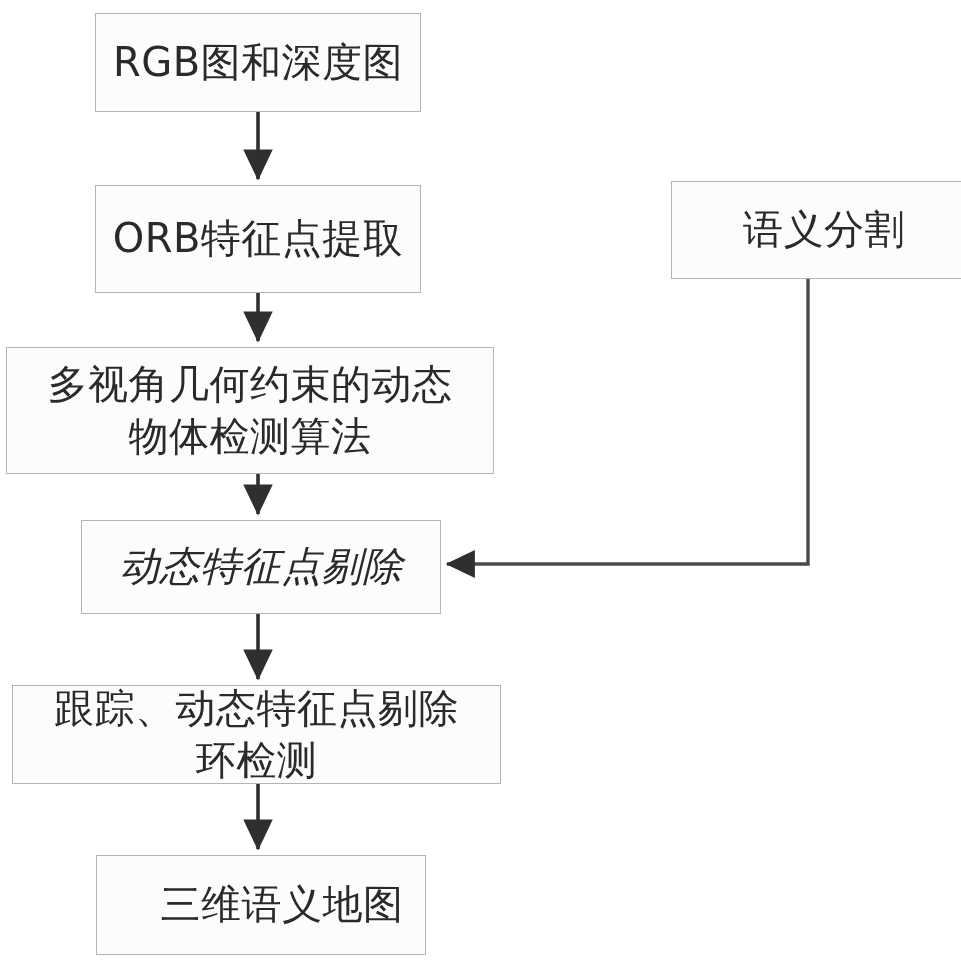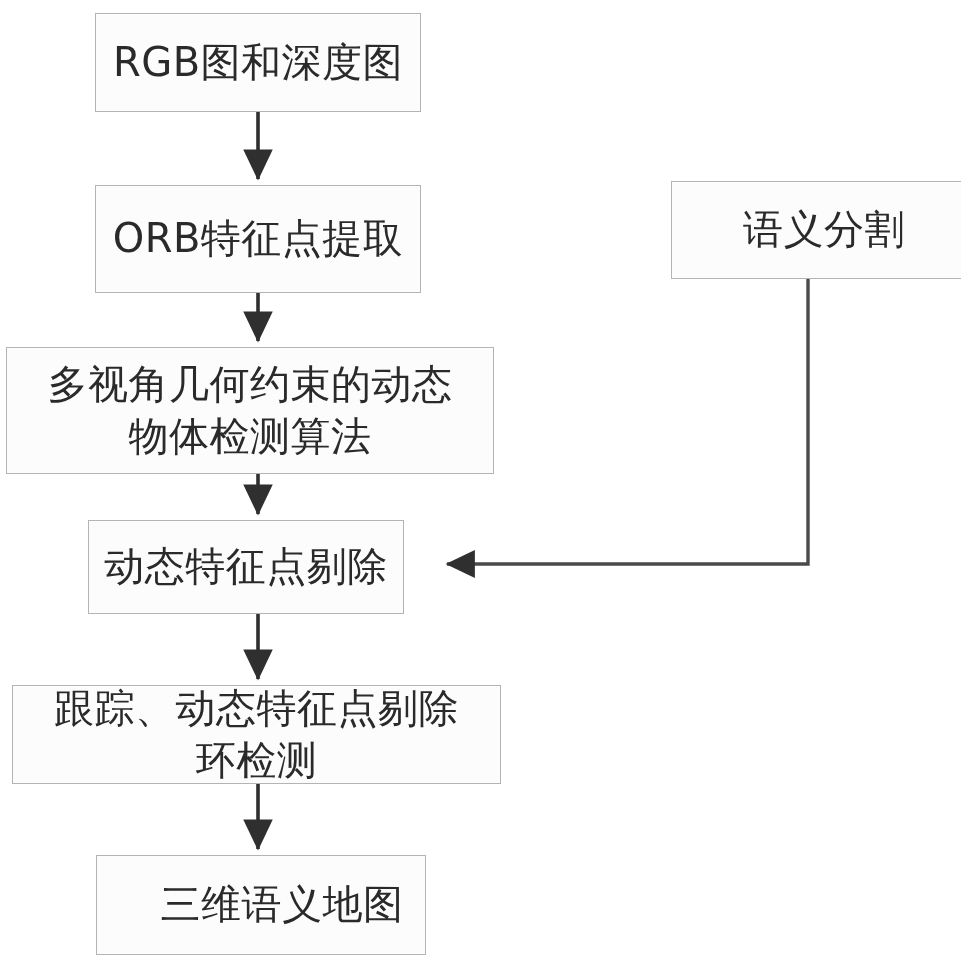--- a/index.html
+++ b/index.html
@@ -42,21 +42,21 @@
     z-index: 2;
   }
   .node .node-label {
     display: block;
     white-space: pre-line;
   }
   
   #node-rgbd      { left: 95px;  top: 13px;  width: 326px; height: 99px; }
   #node-orb       { left: 95px;  top: 185px; width: 326px; height: 108px; }
   #node-dyndetect { left: 6px;  top: 347px; width: 488px; height: 127px; }
-  #node-remove    { left: 88px;  top: 520px; width: 316px; height: 94px; }
+  #node-remove    { left: 81px;  top: 520px; width: 360px; height: 94px; font-style: italic; }
   #node-tracking  { left: 12px;  top: 685px; width: 489px; height: 99px; }
   #node-map       { left: 96px;  top: 855px; width: 330px; height: 100px; padding-left: 48px; }
   #node-seg       { left: 671px; top: 181px; width: 306px; height: 98px; }
 </style>
 </head>
 <body>
 
 <div id="canvas">
 
   <svg id="flow-svg" viewBox="0 0 961 965" xmlns="http://www.w3.org/2000/svg">

